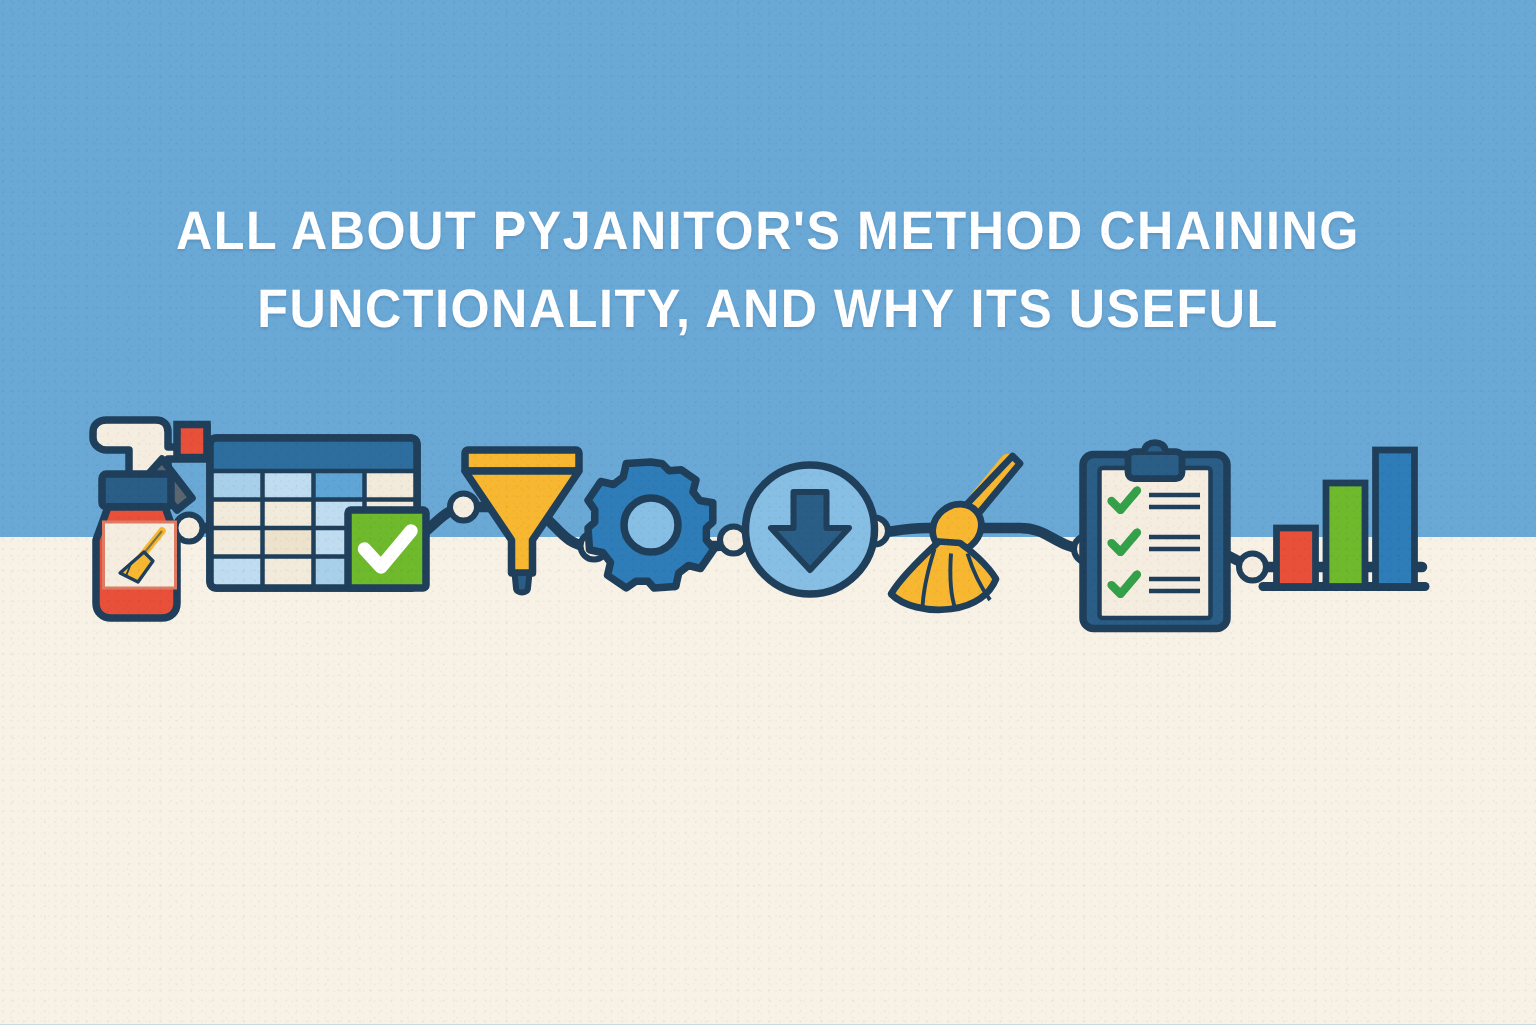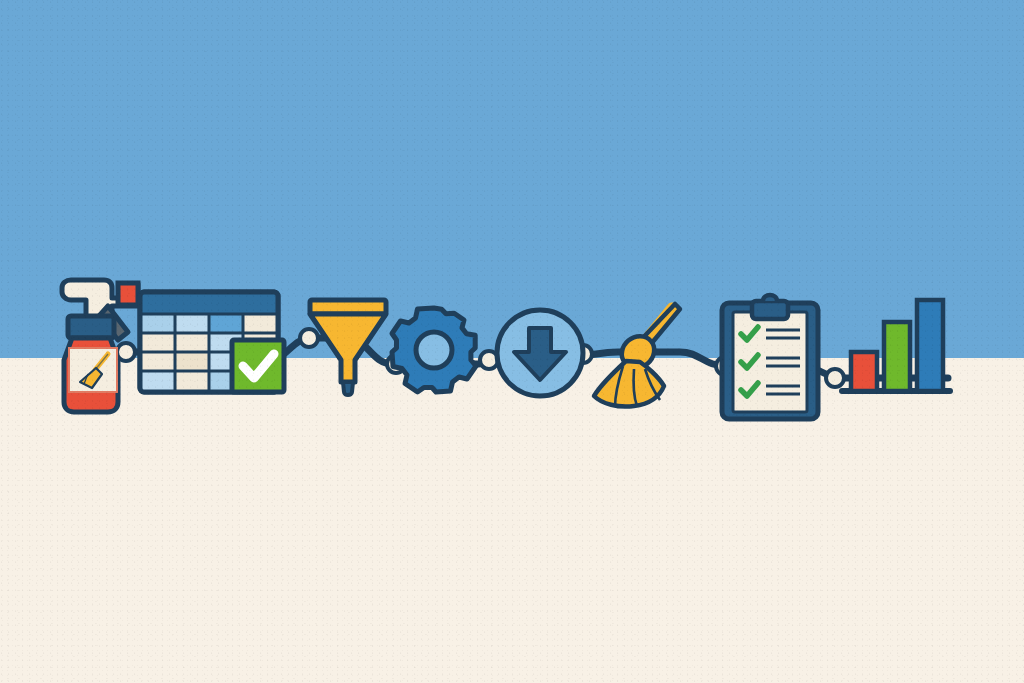--- a/index.html
+++ b/index.html
@@ -290,15 +290,19 @@
         <rect x="851" y="352" width="26" height="39" fill="#E8503A" stroke="#1F3F5B" stroke-width="4.5"></rect>
 
         <rect x="884" y="322" width="26" height="69" fill="#6FB92C" stroke="#1F3F5B" stroke-width="4.5"></rect>
 
         <rect x="917" y="300" width="26" height="91" fill="#2E7CB8" stroke="#1F3F5B" stroke-width="4.5"></rect>
       </g>
 
     </svg>
   </div>
 
+  <div class="title-block">
+    <span class="title-line">ALL ABOUT PYJANITOR'S METHOD CHAINING</span>
+    <span class="title-line">FUNCTIONALITY, AND WHY ITS USEFUL</span>
+  </div>
 
   <div class="grain"></div>
 </div>
 
 </body></html>

